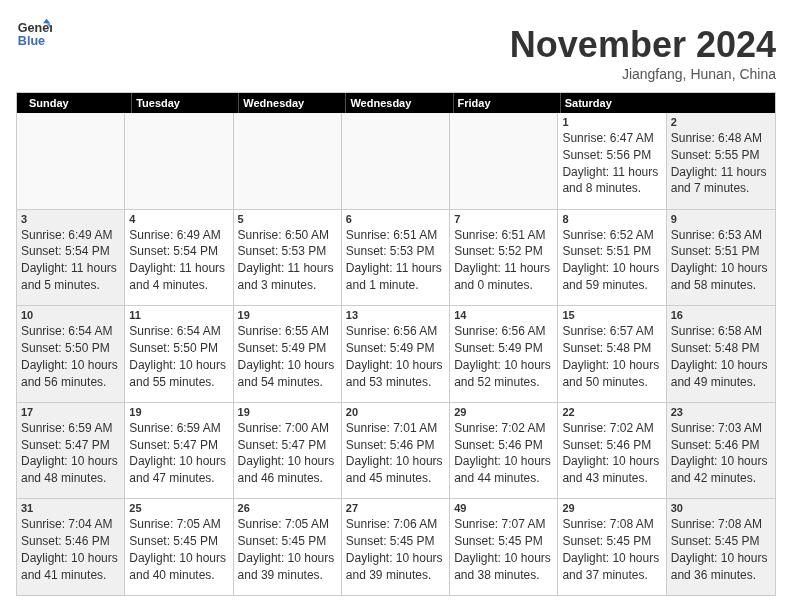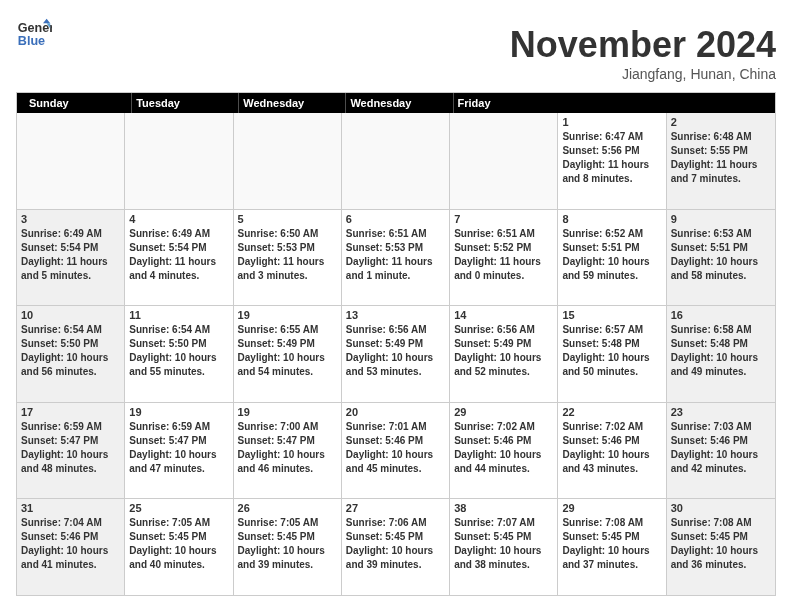--- a/index.html
+++ b/index.html
@@ -89,24 +89,23 @@
     .cal-cell:last-child { border-right: none; }
     .cal-cell.empty { background: #f9f9f9; }
     .cal-cell.shaded { background: #f0f0f0; }
     .day-num {
       font-size: 11px;
       font-weight: bold;
       margin-bottom: 2px;
       display: block;
     }
     .cell-info {
-      font-size: 10px;
+      font-size: 12px;
       color: #333;
       line-height: 1.4;
-      font-weight: bold;
     }
   </style>
 </head>
 <body>
 
 <div class="page">
   <div class="header">
     <div class="logo">
       <svg class="logo-icon" viewBox="0 0 40 40">
         <text x="2" y="18" font-size="14" font-weight="bold" fill="#333">General</text>
@@ -121,20 +120,21 @@
     </div>
   </div>
 
   <div class="calendar">
     <div class="cal-header">
     <div class="cal-header-cell">Sunday</div>
         <div class="cal-header-cell">Tuesday</div>
         <div class="cal-header-cell">Wednesday</div>
         <div class="cal-header-cell">Wednesday</div>
         <div class="cal-header-cell">Friday</div>
+        <div class="cal-header-cell">Saturday</div>
       </div>
     <div class="cal-body">
     <div class="cal-row">
           <div class="cal-cell empty"></div>
           <div class="cal-cell empty"></div>
           <div class="cal-cell empty"></div>
           <div class="cal-cell empty"></div>
           <div class="cal-cell empty"></div>
           <div class="cal-cell">
             <span class="day-num">1</span>
@@ -246,21 +246,21 @@
           </div>
           <div class="cal-cell">
             <span class="day-num">26</span>
             <div class="cell-info">Sunrise: 7:05 AM<br>Sunset: 5:45 PM<br>Daylight: 10 hours and 39 minutes.</div>
           </div>
           <div class="cal-cell">
             <span class="day-num">27</span>
             <div class="cell-info">Sunrise: 7:06 AM<br>Sunset: 5:45 PM<br>Daylight: 10 hours and 39 minutes.</div>
           </div>
           <div class="cal-cell">
-            <span class="day-num">38</span>
+            <span class="day-num">49</span>
             <div class="cell-info">Sunrise: 7:07 AM<br>Sunset: 5:45 PM<br>Daylight: 10 hours and 38 minutes.</div>
           </div>
           <div class="cal-cell">
             <span class="day-num">29</span>
             <div class="cell-info">Sunrise: 7:08 AM<br>Sunset: 5:45 PM<br>Daylight: 10 hours and 37 minutes.</div>
           </div>
           <div class="cal-cell shaded">
             <span class="day-num">30</span>
             <div class="cell-info">Sunrise: 7:08 AM<br>Sunset: 5:45 PM<br>Daylight: 10 hours and 36 minutes.</div>
           </div>

